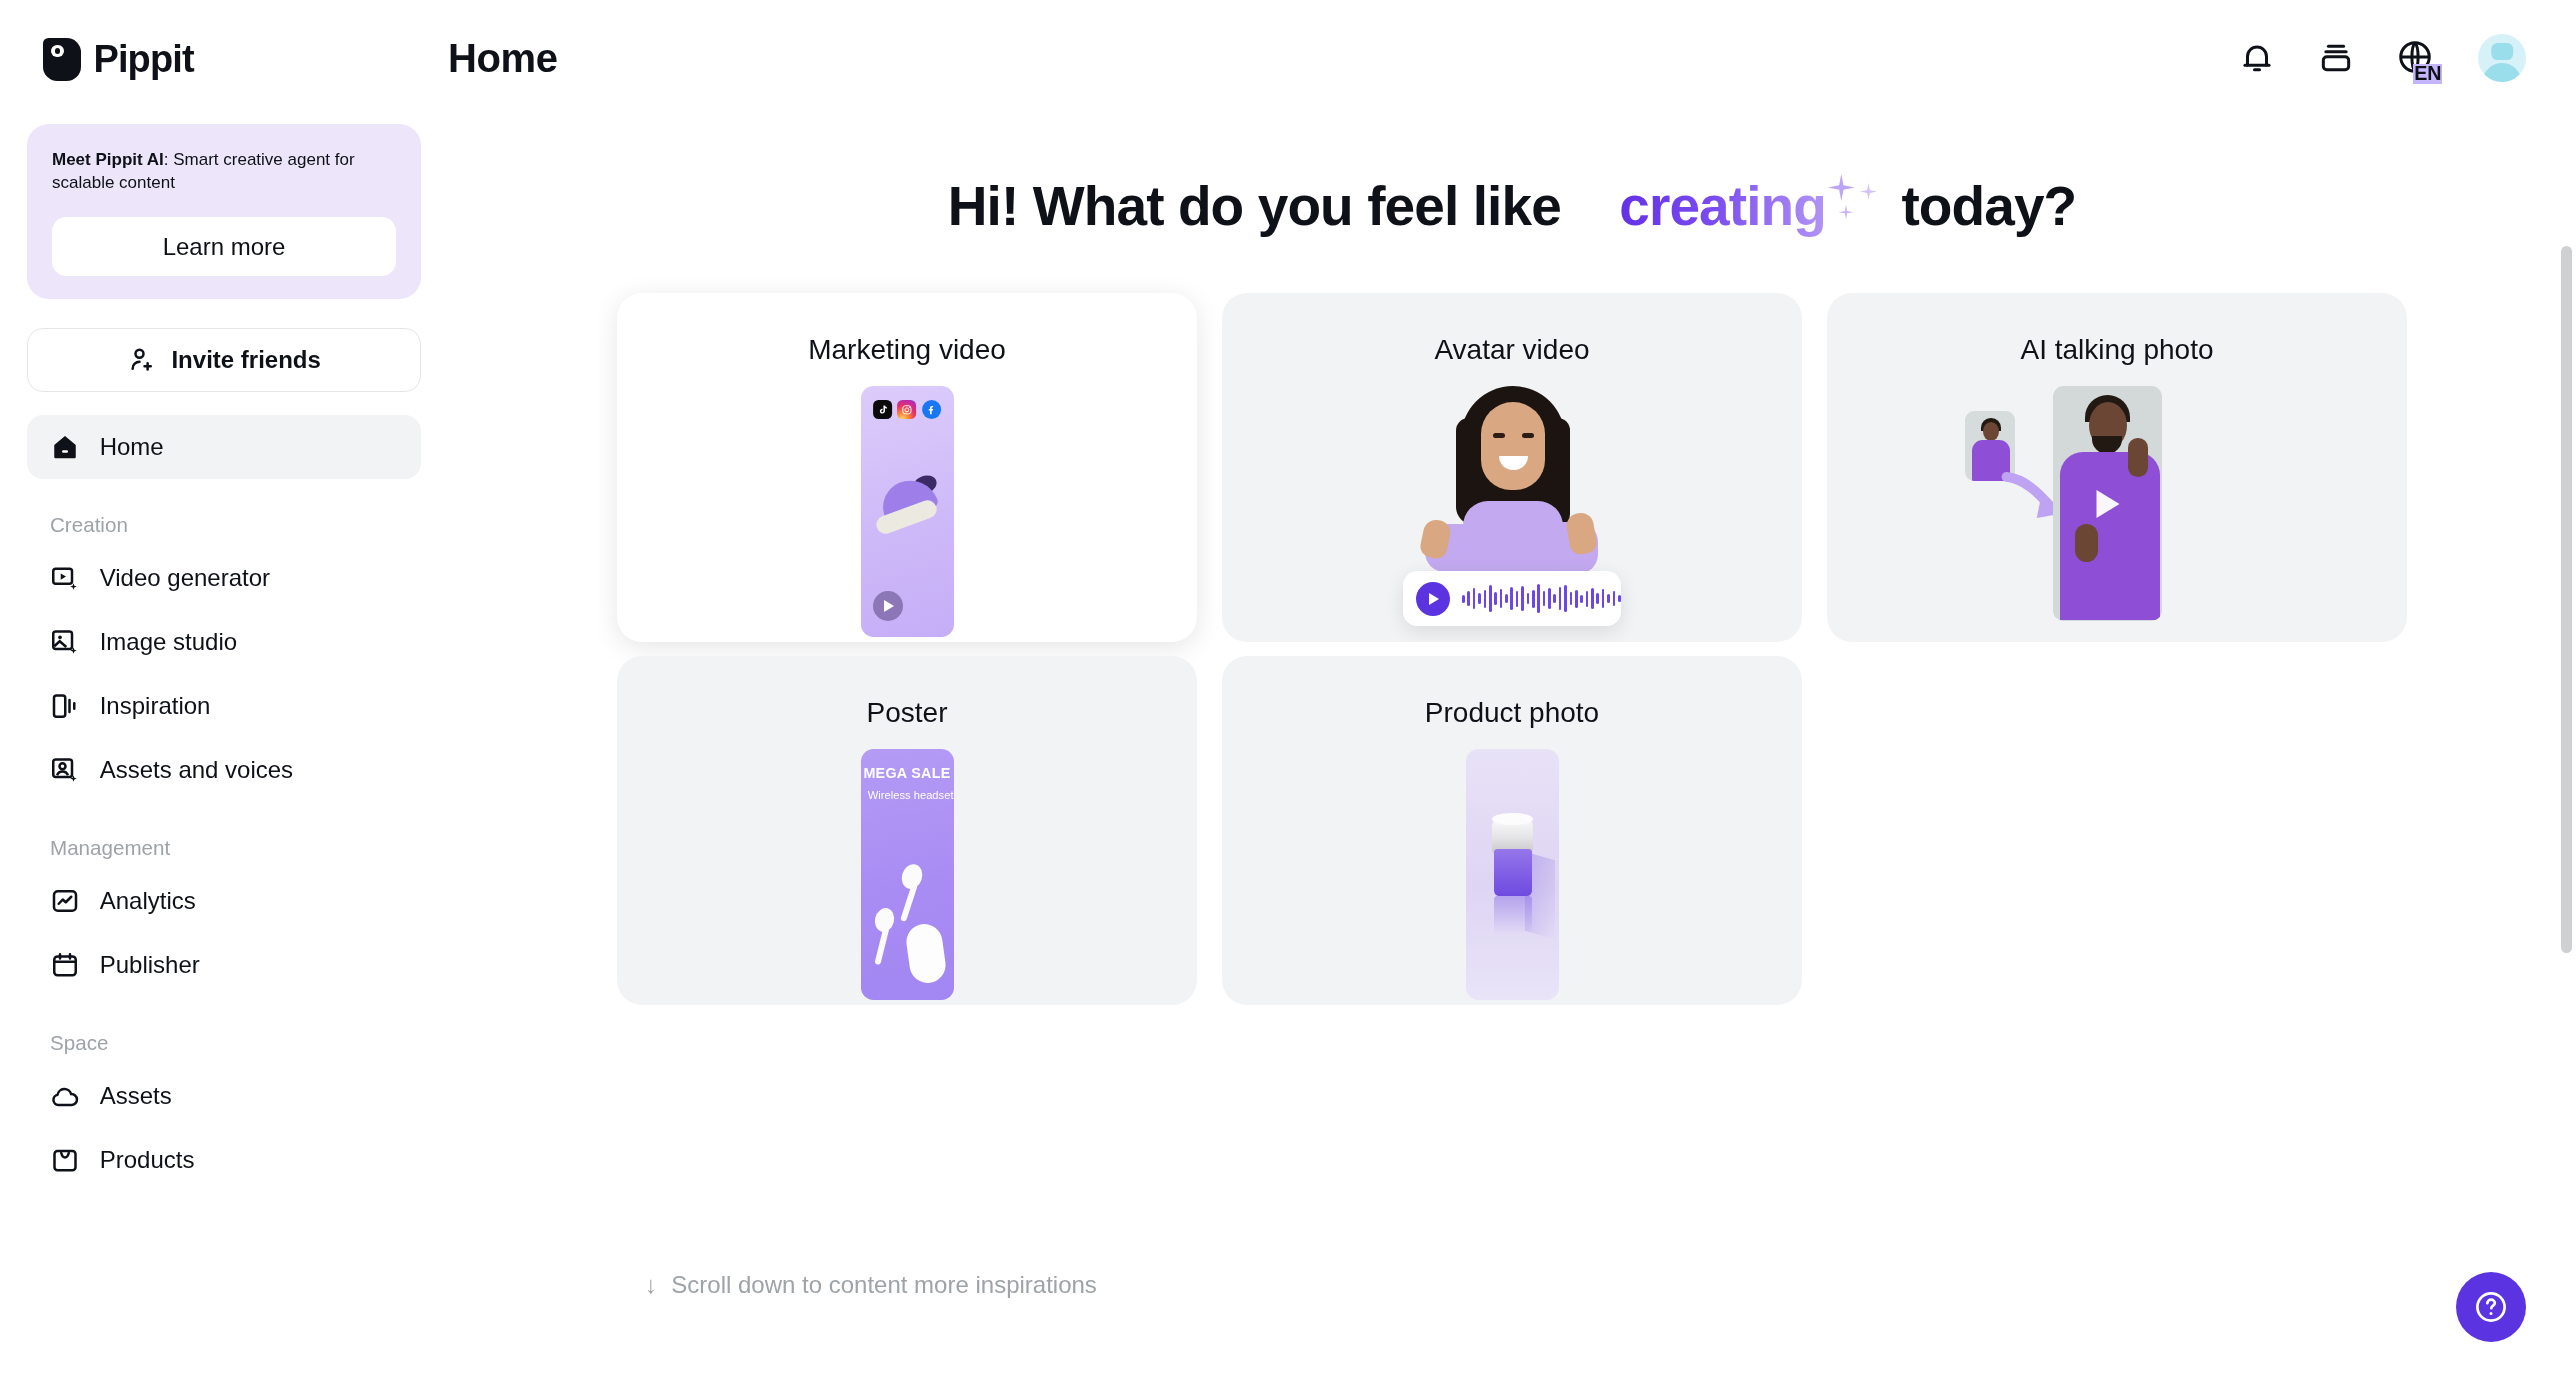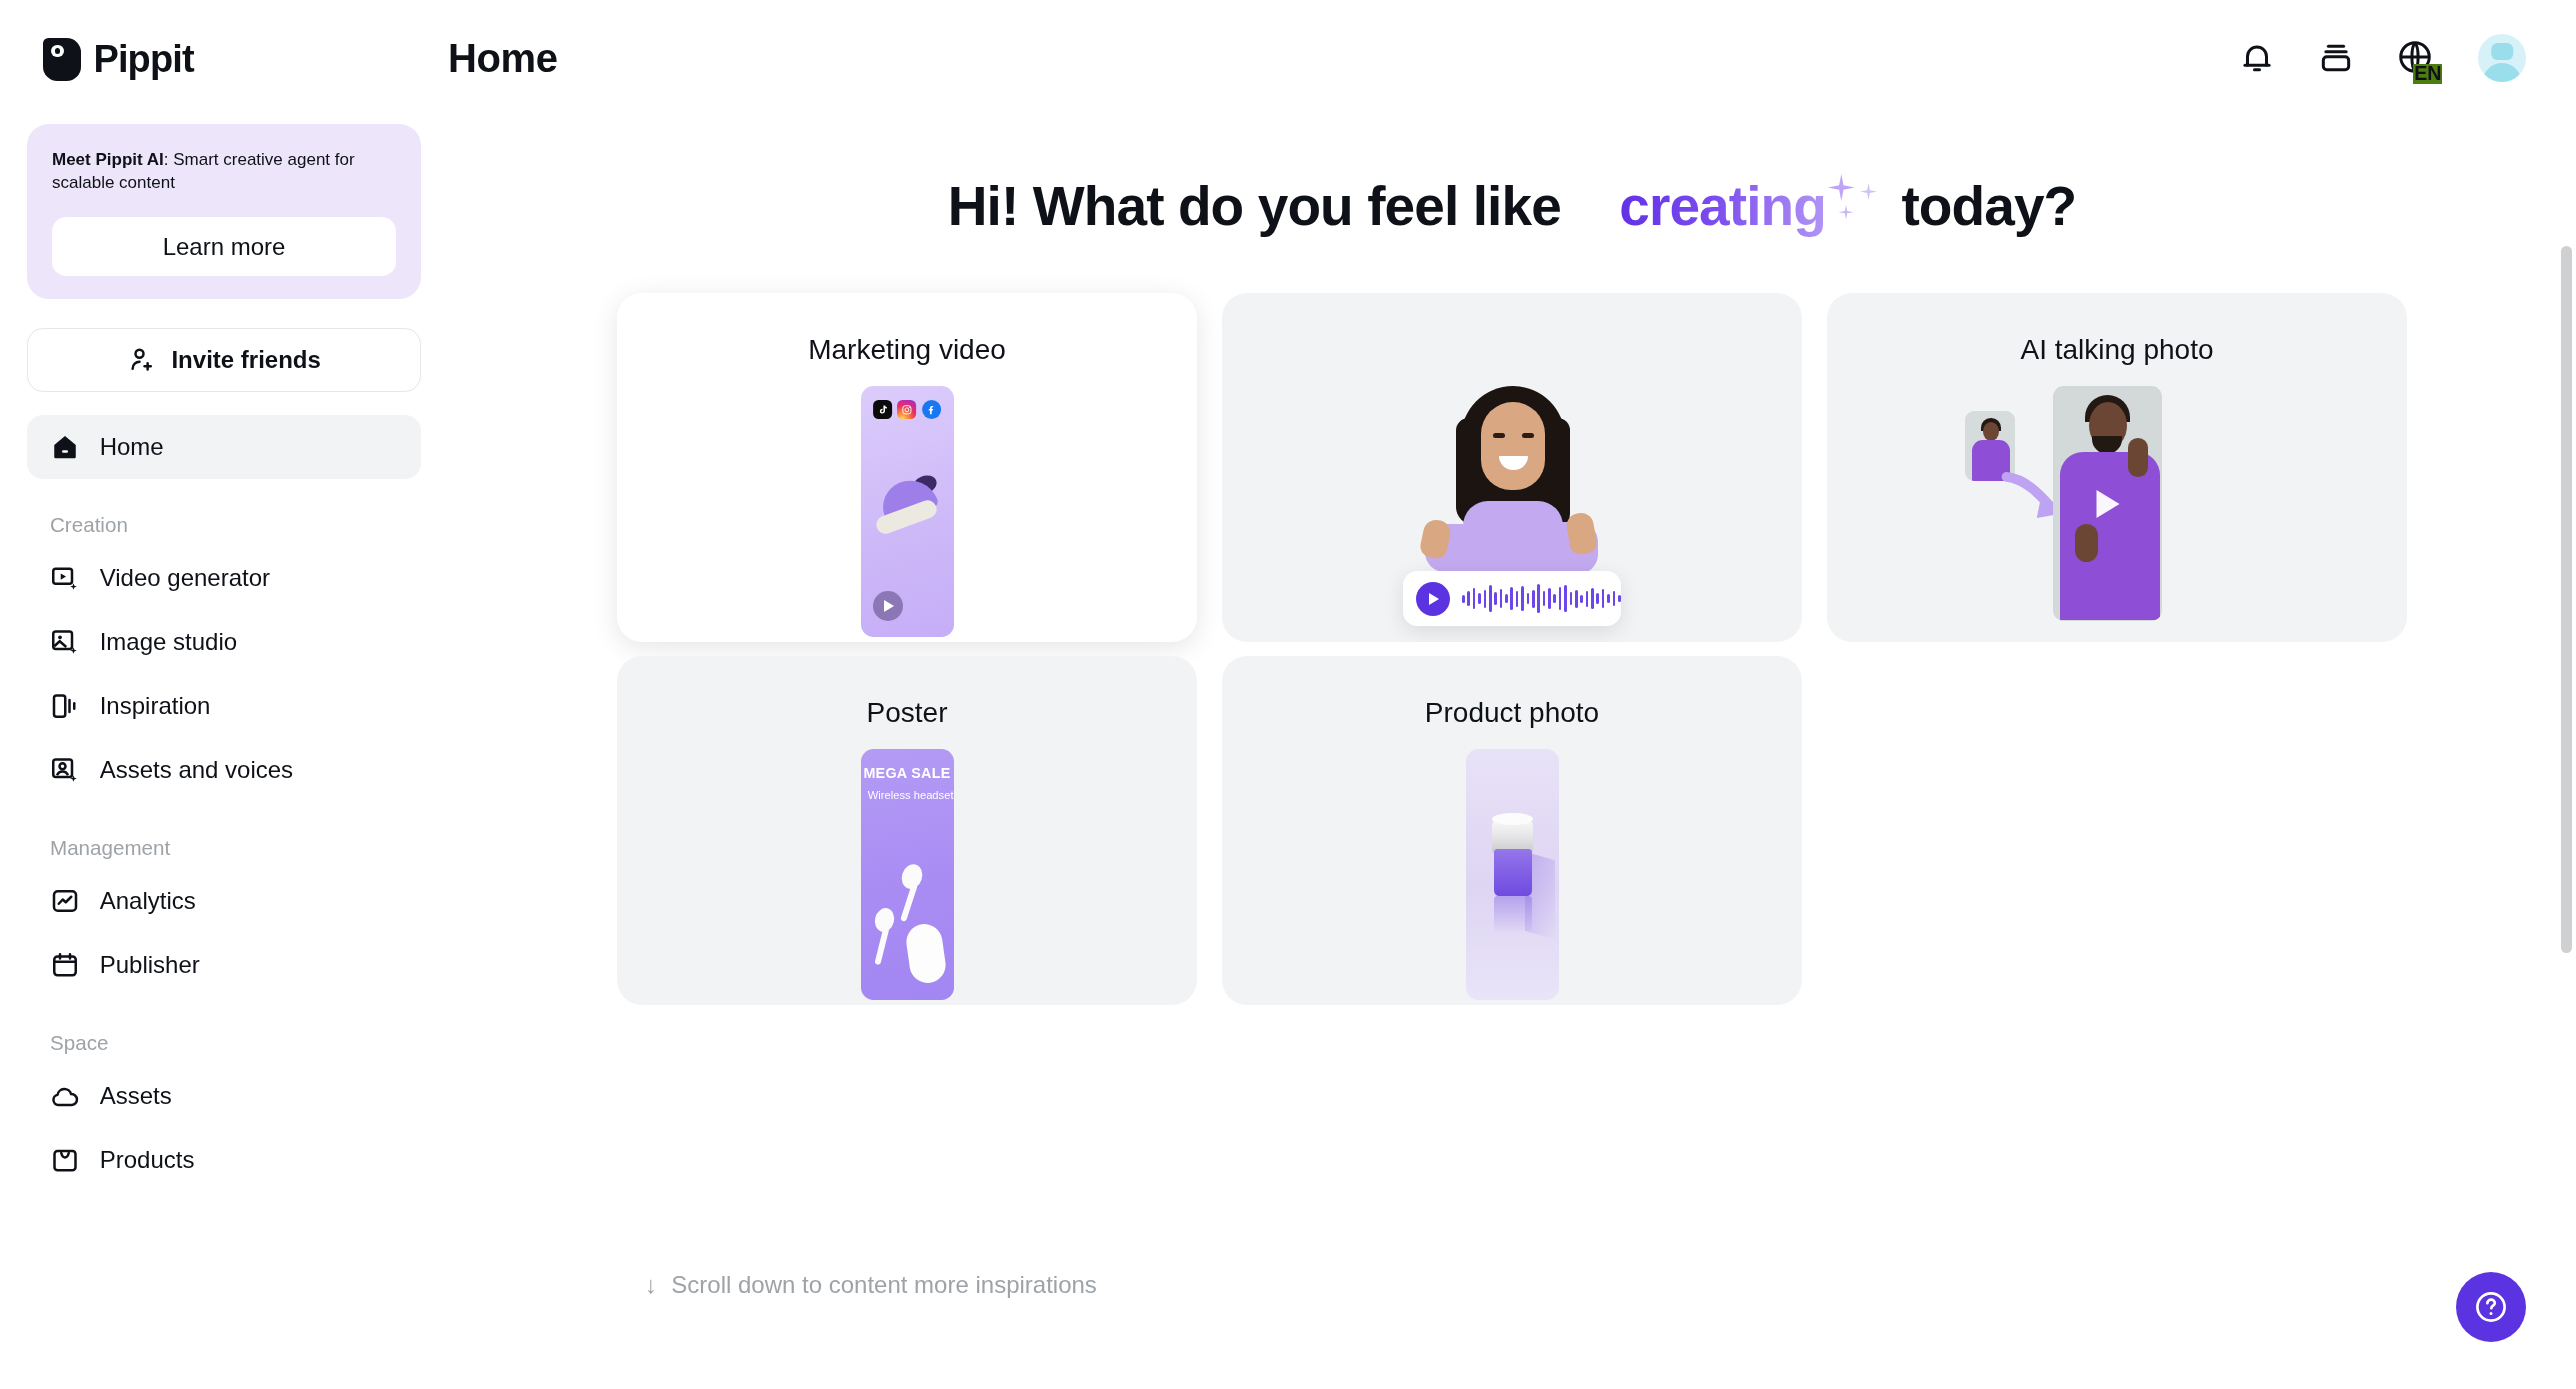--- a/index.html
+++ b/index.html
@@ -94,21 +94,21 @@
   }
   .topbar-actions {
     position: absolute; right: 50px; top: 0; height: 116px;
     display: flex; align-items: center; gap: 41px;
   }
   .tb-icon { width: 38px; height: 38px; cursor: pointer; display: block; }
   .lang-wrap { position: relative; width: 41px; height: 41px; cursor: pointer; }
   .lang-wrap .lang-label {
     position: absolute; right: -5.4px; bottom: -5.4px;
     font-size: 19.7px; font-weight: 700; color: #0e1117;
-    background: #4d7c0f; padding: 0 0.9px; line-height: 1;
+    background: #c4b5fd; padding: 0 0.9px; line-height: 1;
   }
   .avatar {
     width: 48px; height: 48px; border-radius: 50%;
     background: #d7f1f8; position: relative; overflow: hidden; cursor: pointer;
   }
   .avatar .head {
     position: absolute; left: 50%; top: 9px; transform: translateX(-50%);
     width: 21.5px; height: 17px; border-radius: 6.3px; background: #9adeec;
   }
   .avatar .shoulders {
@@ -529,20 +529,21 @@
               <span class="sole"></span>
           </div>
           <div class="play-sm">
               <i></i>
             </div>
         </div>
       </div>
     </div>
 
     <div class="card">
+      <div class="card-title">Avatar video</div>
       <div class="card-art">
         <div class="person">
           <span class="hair"></span>
             <span class="hairL"></span>
             <span class="hairR"></span>
           <span class="face"></span>
             <span class="eyeL"></span>
             <span class="eyeR"></span>
             <span class="smile"></span>
           <span class="shirt"></span>

